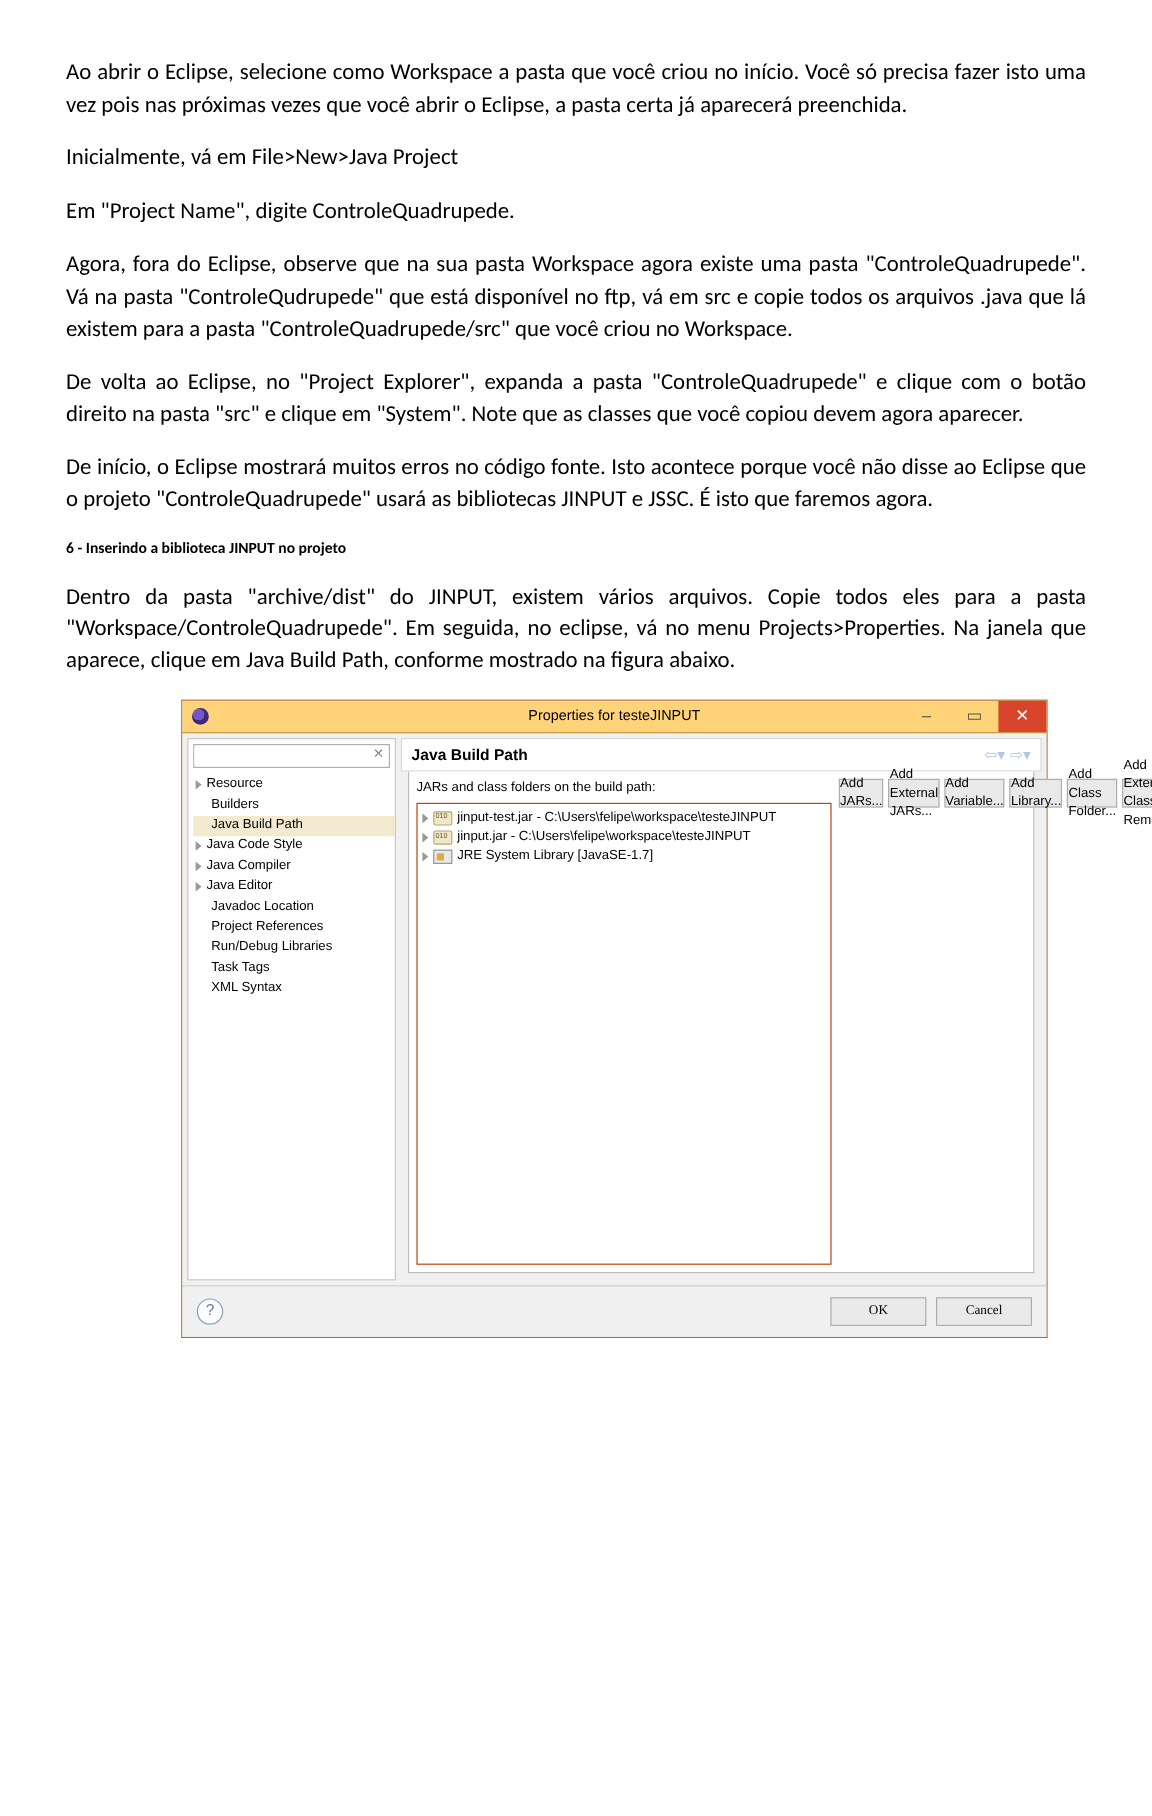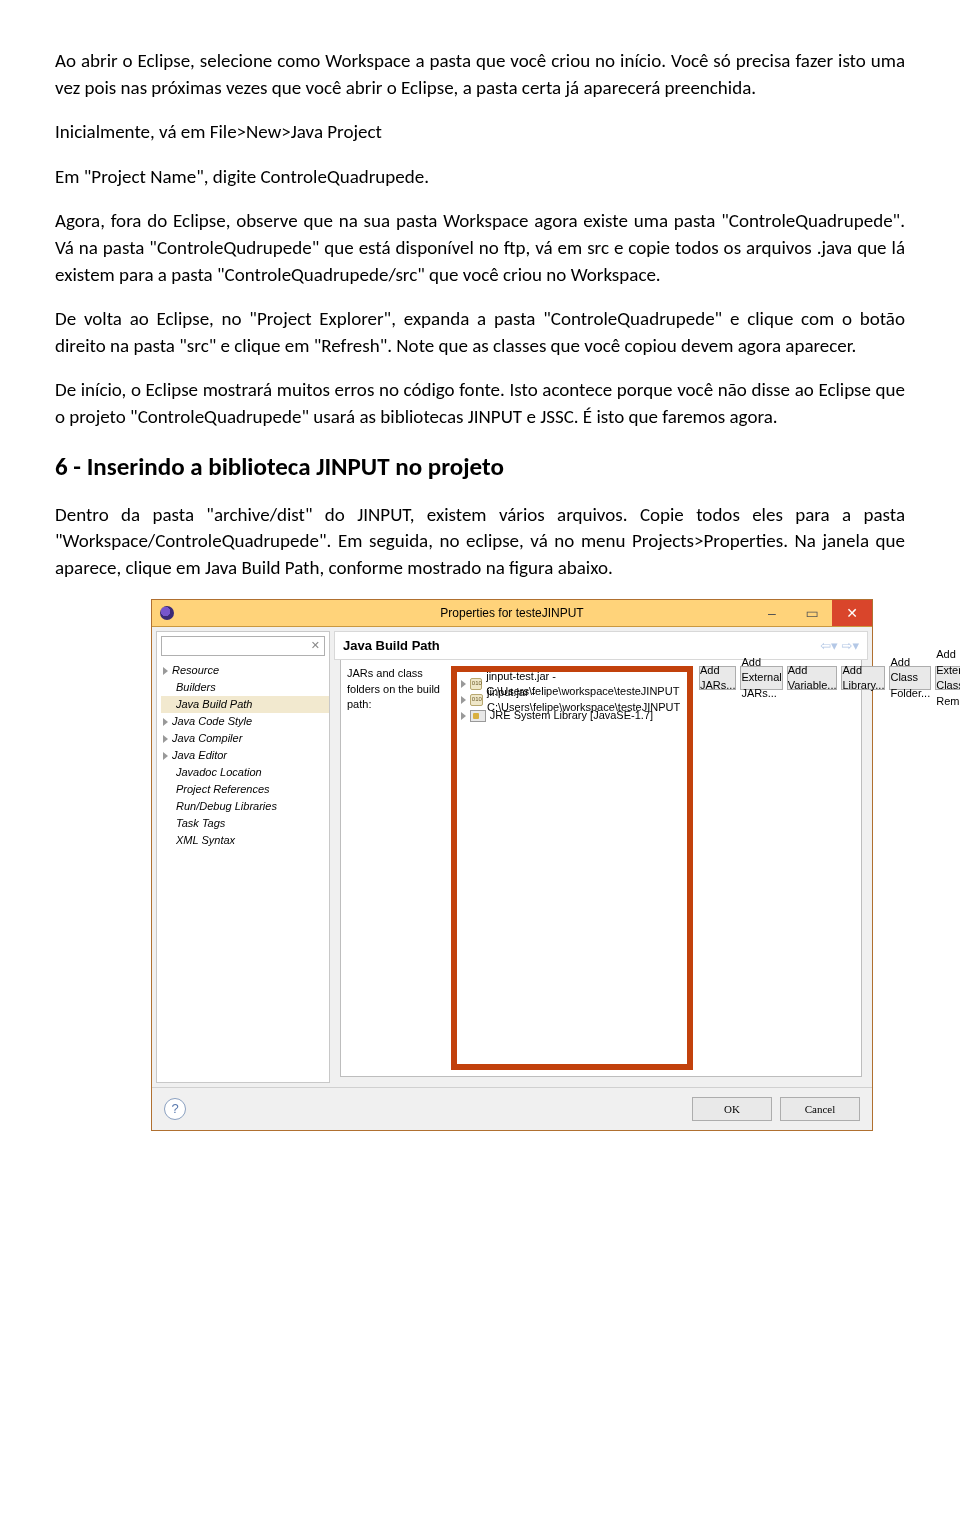--- a/index.html
+++ b/index.html
@@ -7,21 +7,21 @@
     font-size: 19px;
     line-height: 1.4;
     color: #000;
     background: #fff;
     margin: 0;
     padding: 48px 55px 40px 55px;
     width: 960px;
     box-sizing: border-box;
   }
   p { margin: 0 0 18px 0; text-align: justify; }
-  h2   { font-size: 25px; font-weight: bold; margin: 18px 0 18px 0; }
+  h2   { font-size: 13px; font-weight: bold; margin: 18px 0 18px 0; }
 
   
   .dlg-wrap { margin: 14px 0 0 96px; }
   .dlg {
     width: 720px;
     border: 1px solid #b07030;
     background: #f0f0f0;
     font-family: "Segoe UI", Tahoma, sans-serif;
     font-size: 12px;
     color: #000;
@@ -62,21 +62,21 @@
     display: flex; flex-direction: column;
   }
   .filterbox {
     border: 1px solid #b0b0b0; margin: 4px; height: 18px;
     display: flex; align-items: center; position: relative;
   }
   .filterbox input { border: none; outline: none; width: 140px; font-size: 11px; padding-left: 2px; }
   .filterbox .x { position: absolute; right: 4px; top: 1px; color: #888; font-size: 11px; cursor: default; }
 
   .tree { padding: 2px 0 0 4px; font-size: 11px; }
-  .tree .item { display: flex; align-items: center; height: 17px; padding-left: 2px; font-style: italic; }
+  .tree .item { display: flex; align-items: center; height: 17px; padding-left: 2px; }
   .tree .arrow {
     width: 0; height: 0; margin-right: 4px;
     border-top: 4px solid transparent;
     border-bottom: 4px solid transparent;
     border-left: 5px solid #999;
   }
   .tree .noarrow { width: 9px; margin-right: 4px; }
   .tree .sel { background: #f2e9cf; }
 
   .rightcol {
@@ -110,21 +110,21 @@
   .tabico.jar    { background: #e8e0c0; border: 1px solid #b0a070; }
   .tabico.arrows { width: 12px; height: 10px; background: linear-gradient(#f6d070,#f6d070); }
 
   .content-area {
     background: #fff; border: 1px solid #bdbdbd; border-top: none;
     margin: 0 6px 6px 6px; height: 100%;
     display: flex; padding: 6px;
   }
   .buildlabel { font-size: 11px; margin-bottom: 4px; }
   .listpane {
-    flex: 1; border: 6px solid #c2410c; background: #fff;
+    flex: 1; border: 1px solid #c2410c; background: #fff;
     padding: 4px; font-size: 11px;
   }
   .listpane .row { display: flex; align-items: center; height: 16px; gap: 4px; }
   .listpane .arrow { width:0;height:0;border-top:4px solid transparent;border-bottom:4px solid transparent;border-left:5px solid #999; }
   .jarico { width:14px;height:10px;background:#efe7c8;border:1px solid #b8a870;border-radius:2px;position:relative;}
   .jarico::after{content:"010";font-size:6px;color:#6a5a2a;position:absolute;left:1px;top:0;}
   .libico { width:14px;height:10px;background:#e8e8e8;border:1px solid #999;position:relative;}
   .libico::before{content:"";position:absolute;left:2px;top:2px;width:6px;height:6px;background:#d9b040;border-radius:1px;}
 
   .btncol { width: 156px; margin-left: 6px; display: flex; gap: 4px; }
@@ -149,21 +149,21 @@
   .okcancel { display: flex; gap: 8px; font-family: Liberation Serif, serif; }
   .okcancel .wbtn { width: 78px; }
 </style>
 </head>
 <body>
 
 <p>Ao abrir o Eclipse, selecione como Workspace a pasta que você criou no início. Você só precisa fazer isto uma vez pois nas próximas vezes que você abrir o Eclipse, a pasta certa já aparecerá preenchida.</p>
 <p>Inicialmente, vá em File&gt;New&gt;Java Project</p>
 <p>Em "Project Name", digite ControleQuadrupede.</p>
 <p>Agora, fora do Eclipse, observe que na sua pasta Workspace agora existe uma pasta "ControleQuadrupede". Vá na pasta "ControleQudrupede" que está disponível no ftp, vá em src e copie todos os arquivos .java que lá existem para a pasta "ControleQuadrupede/src" que você criou no Workspace.</p>
-<p>De volta ao Eclipse, no "Project Explorer", expanda a pasta "ControleQuadrupede" e clique com o botão direito na pasta "src" e clique em "Refresh". Note que as classes que você copiou devem agora aparecer.</p>
+<p>De volta ao Eclipse, no "Project Explorer", expanda a pasta "ControleQuadrupede" e clique com o botão direito na pasta "src" e clique em "System". Note que as classes que você copiou devem agora aparecer.</p>
 <p>De início, o Eclipse mostrará muitos erros no código fonte. Isto acontece porque você não disse ao Eclipse que o projeto "ControleQuadrupede" usará as bibliotecas JINPUT e JSSC. É isto que faremos agora.</p>
 <h2>6 - Inserindo a biblioteca JINPUT no projeto</h2>
 <p>Dentro da pasta "archive/dist" do JINPUT, existem vários arquivos. Copie todos eles para a pasta "Workspace/ControleQuadrupede". Em seguida, no eclipse, vá no menu Projects&gt;Properties. Na janela que aparece, clique em Java Build Path, conforme mostrado na figura abaixo.</p>
 
 <div class="dlg-wrap">
   <div class="dlg">
     <div class="titlebar">
       <span class="eclipse-ico"></span>
       <span class="title">Properties for testeJINPUT</span>
       <div class="winbtns">
@@ -232,21 +232,21 @@
         <div class="header-band">
           <span class="htxt">Java Build Path</span>
           <div class="navicons">
             <span><span>⇦</span>▾</span>
             <span><span>⇨</span>▾</span>
           </div>
         </div>
 
 
         <div class="content-area">
-          <div style="flex:1;display:flex;">
+          <div style="flex:1;display:flex;flex-direction:column;">
             <div class="buildlabel">JARs and class folders on the build path:</div>
             <div class="listpane">
               <div class="row">
                   <span class="arrow"></span>
                   <span class="jarico"></span>
                   <span>jinput-test.jar - C:\Users\felipe\workspace\testeJINPUT</span>
                 </div>
               <div class="row">
                   <span class="arrow"></span>
                   <span class="jarico"></span>

